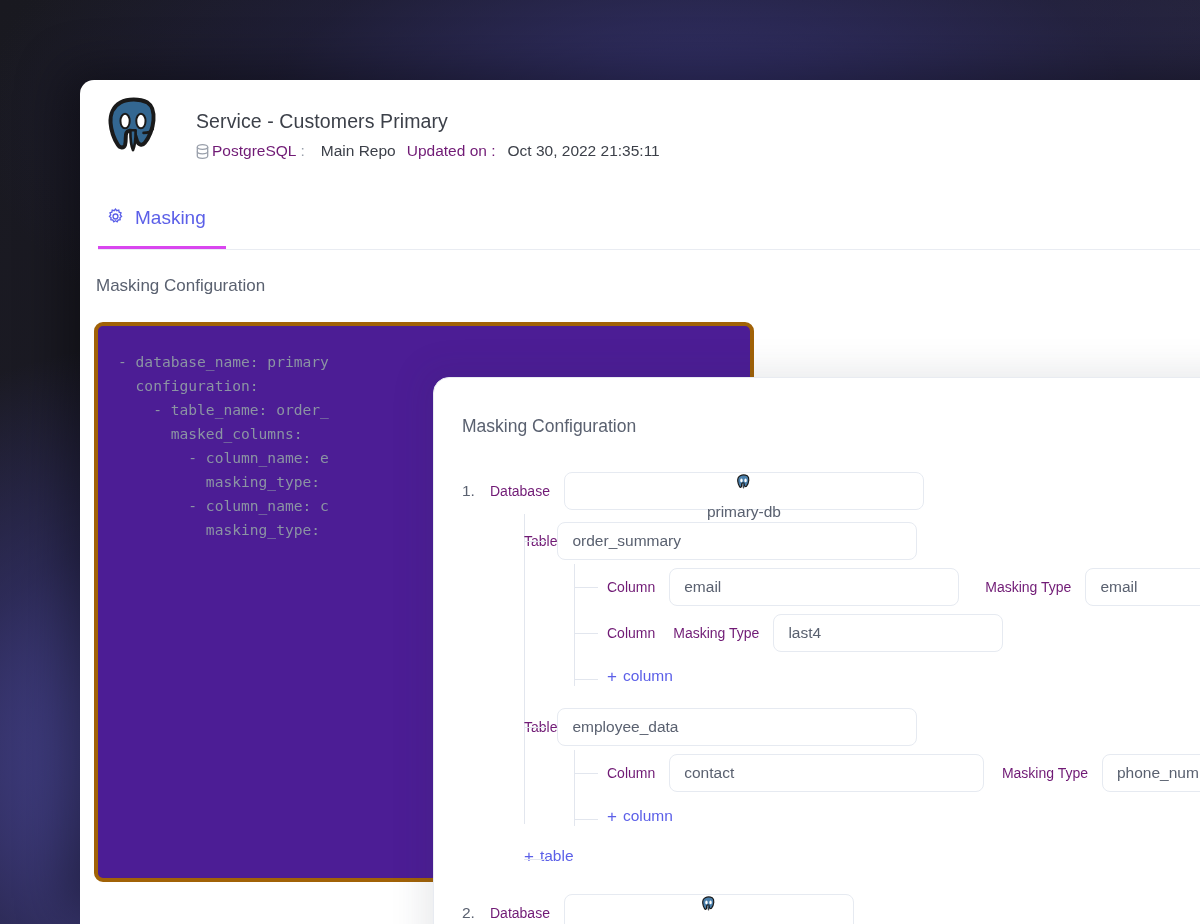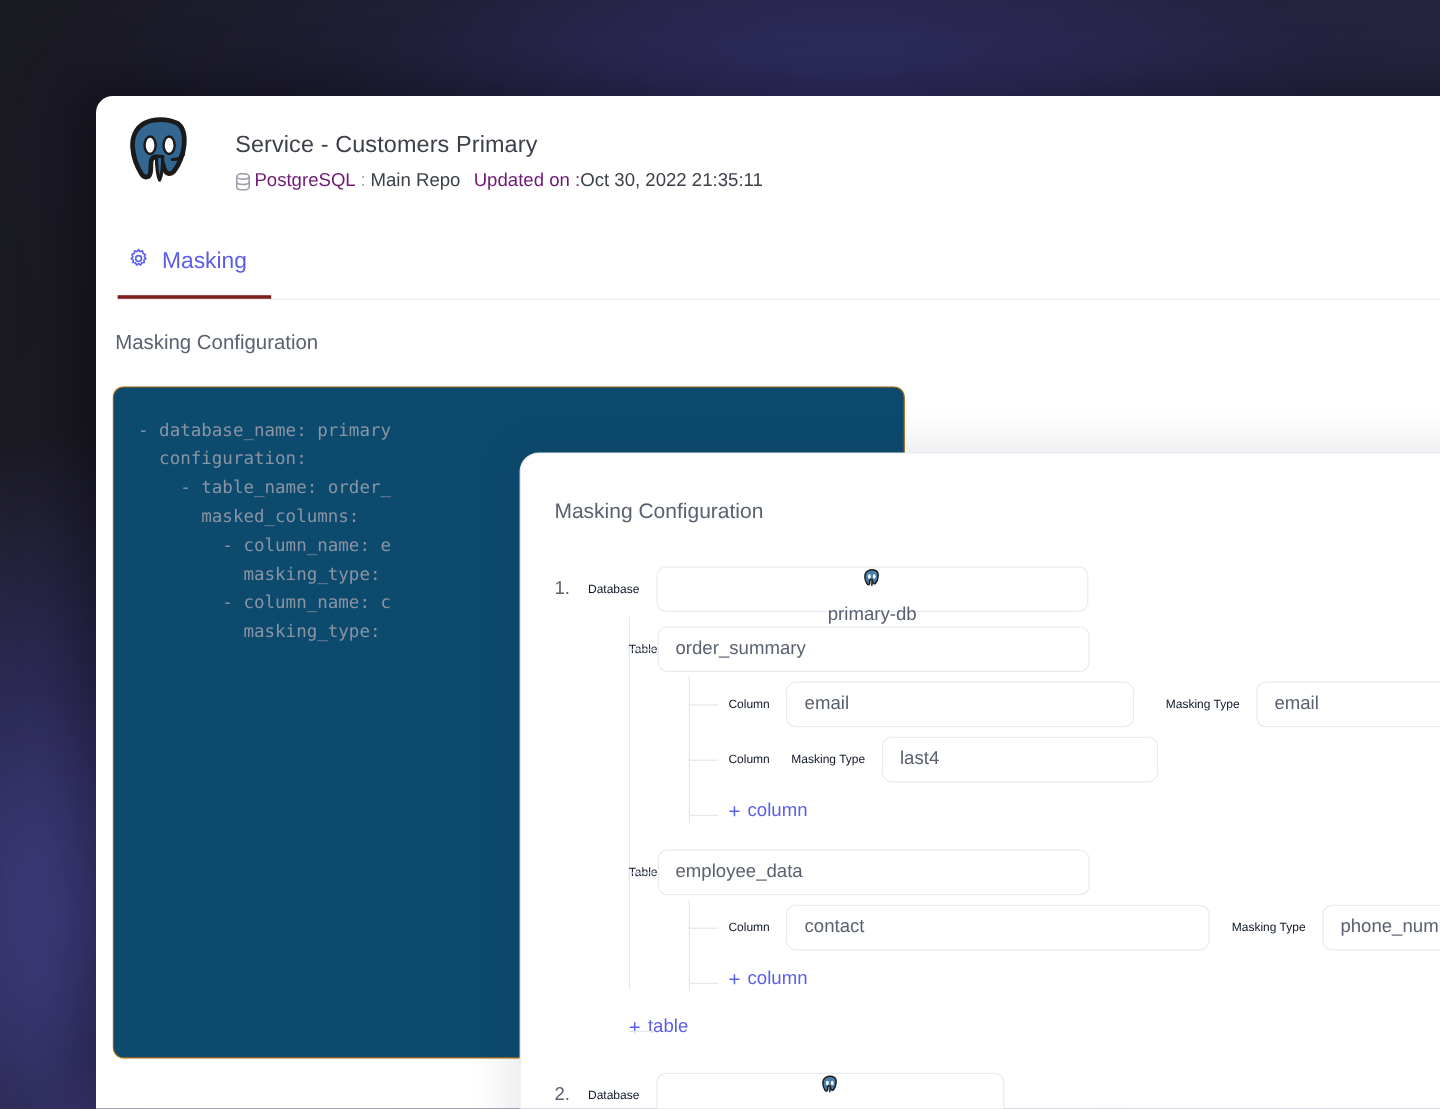--- a/index.html
+++ b/index.html
@@ -64,60 +64,60 @@
   }
 
   #meta-row {
     display: flex;
     align-items: center;
     font-size: 15.5px;
     white-space: nowrap;
   }
   .db-cyl-icon { margin-right: 3px; display: inline-flex; align-items: center; }
   .meta-muted { color: #701a75; }
-  .meta-strong { color: #3c4049; }
+  .meta-strong { color: #3c4049; margin-left: 12px; }
   .meta-sep { color: #9aa0ab; padding: 0 4px; }
   .meta-gap { display: inline-block; width: 11px; }
 
   
   #tab-bar {
     position: relative;
     height: 60px;
     margin-left: 18px;
     border-bottom: 1px solid #e9ecf2;
   }
   #tab-masking {
     position: absolute;
     left: 0; top: 0;
     height: 59px;
     display: flex;
     align-items: center;
     gap: 10px;
     padding: 0 20px 0 8px;
-    border-bottom: 3px solid #7f1d1d;
+    border-bottom: 3px solid #d946ef;
     cursor: pointer;
   }
   #tab-masking .tab-label { font-size: 19px; color: #5b5fe8; }
 
   
   #left-pane { position: relative; padding: 26px 0 0 14px; }
 
   #left-heading {
     font-size: 17px;
     color: #5a6170;
     margin-bottom: 26px;
     margin-left: 2px;
   }
 
   #yaml-box {
     width: 660px;
     height: 560px;
-    border: 1px solid #a16207;
+    border: 4px solid #a16207;
     border-radius: 9px;
-    background: #0c4a6e;
+    background: #4c1d95;
     padding: 24px 20px;
     overflow: hidden;
   }
   #yaml-code {
     font-family: "DejaVu Sans Mono", "Liberation Mono", monospace;
     font-size: 14.6px;
     line-height: 24px;
     color: #8b94a3;
     white-space: pre;
   }
@@ -155,22 +155,22 @@
 
   .row-db { margin-bottom: 4px; }
 
   .idx {
     width: 24px;
     font-size: 15.5px;
     color: #5a6170;
     text-align: left;
   }
   .lbl {
-    font-size: 10px;
-    color: #0f172a;
+    font-size: 14px;
+    color: #701a75;
     white-space: nowrap;
   }
   .lbl-db { margin-left: 4px; }
 
   .field {
     height: 38px;
     border: 1px solid #e6eaf1;
     border-radius: 8px;
     background: #fff;
     display: flex;

